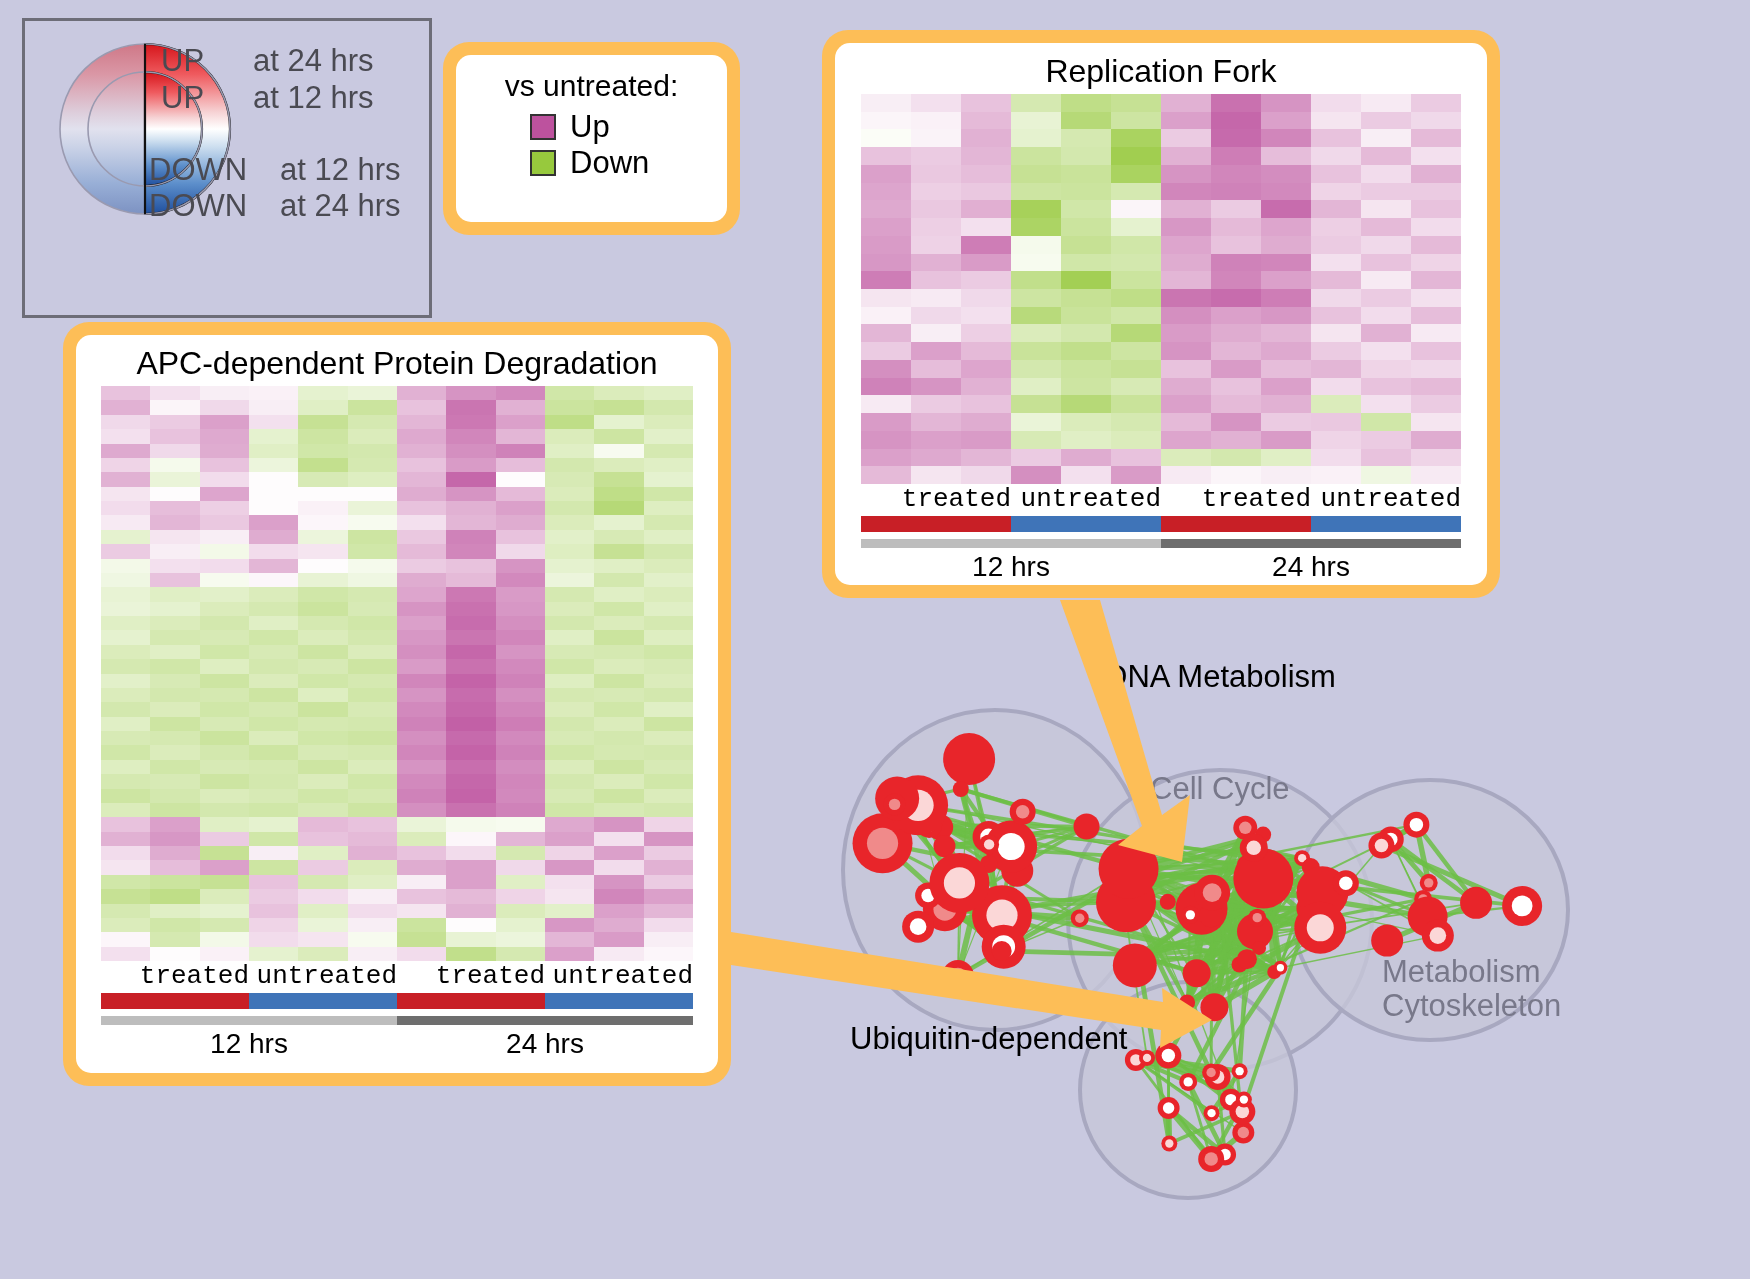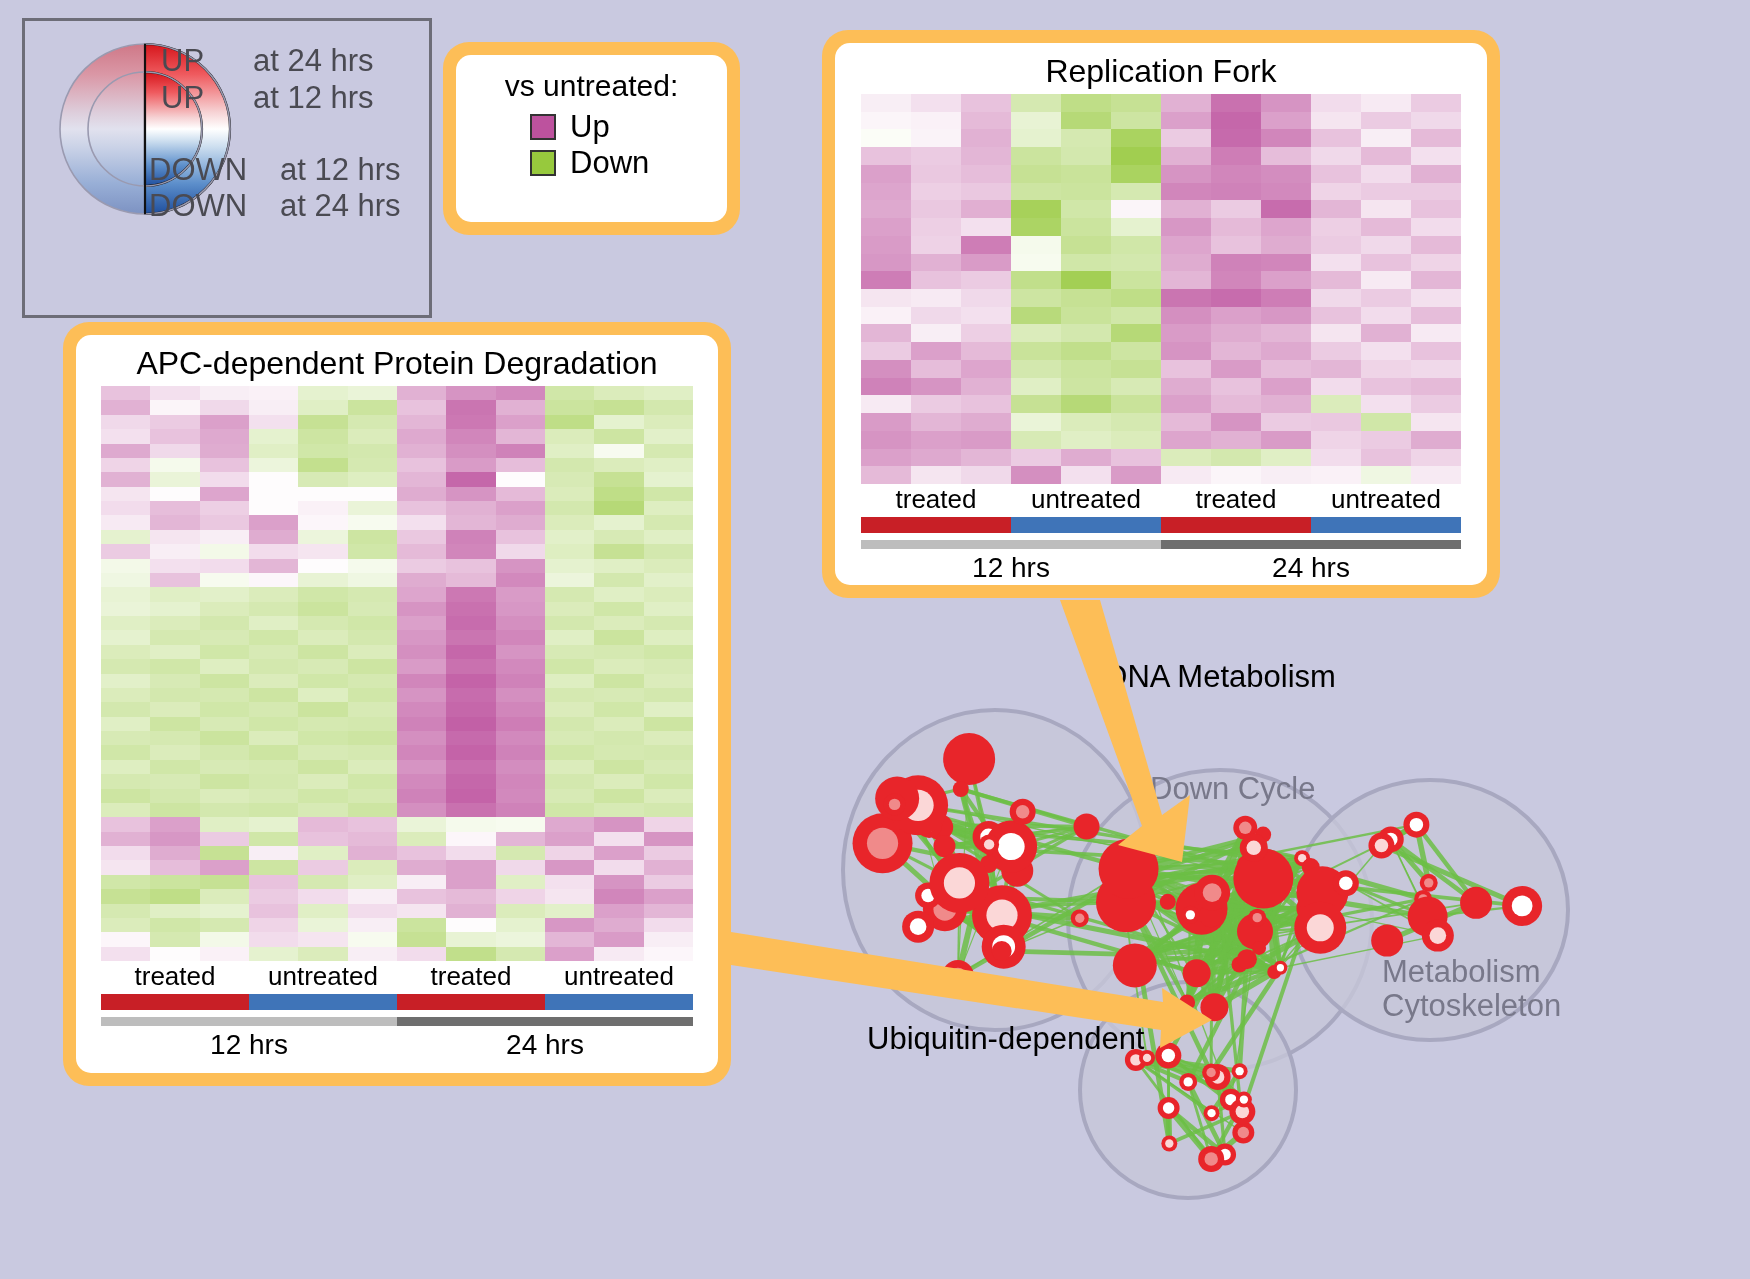--- a/index.html
+++ b/index.html
@@ -60,39 +60,39 @@
   .hm-title {
     text-align:center; font-size:32px; color:#000; padding-top:10px;
     font-family:"Liberation Sans", sans-serif;
   }
   .hm-grid { display:grid; margin:0 auto; }
   .hm-cell { width:100%; height:100%; }
 
   .axis { margin:0 auto; }
   .axis-lbls { display:flex; }
   .axis-lbls div {
-    flex:1; text-align:center; font-size:26px; color:#000;
-    font-family:Liberation Sans, sans-serif;
+    flex:1; text-align:right; font-size:26px; color:#000;
+    font-family:Liberation Mono, monospace;
   }
   .trt-bar { display:flex; height:16px; margin-top:2px; }
   .trt-bar div { flex:1; }
   .time-bar { display:flex; height:9px; margin-top:7px; }
   .time-bar div { flex:1; }
   .time-lbls { display:flex; margin-top:3px; }
   .time-lbls div {
     flex:1; text-align:center; font-size:28px; color:#000;
   }
 
   
   #network { position:absolute; left:790px; top:620px; width:950px; height:650px; }
   .net-lbl { position:absolute; white-space:nowrap; line-height:1.1; }
   #lbl-dna   { left:315px; top:40px;  font-size:31px; color:#000; }
   #lbl-cc    { left:360px; top:152px; font-size:31px; color:#78788a; }
   #lbl-mt    { left:592px; top:335px; font-size:31px; color:#78788a; text-align:left; }
-  #lbl-ubi   { left:77px;  top:402px; font-size:31px; color:#000; }
+  #lbl-ubi   { left:60px;  top:402px; font-size:31px; color:#000; }
 </style>
 </head>
 <body>
 
 <div id="stage">
 
   <div id="wheel-box">
     <div id="wheel-wrap">
       <svg width="180" height="180" viewBox="0 0 180 180">
         <defs>
@@ -1565,21 +1565,21 @@
             <circle cx="398.193091525698" cy="461.92571860169846" r="9" fill="#e8252a"></circle>
             <circle cx="398.193091525698" cy="461.92571860169846" r="4.68" fill="#ffffff"></circle>
           </g>
           <g>
             <circle cx="421.1721199586206" cy="539.0643731593863" r="13" fill="#e8252a"></circle>
             <circle cx="421.1721199586206" cy="539.0643731593863" r="6.76" fill="#f08a8a"></circle>
           </g>
         </g>
       </svg>
     <div class="net-lbl" id="lbl-dna">DNA Metabolism</div>
-    <div class="net-lbl" id="lbl-cc">Down Cycle</div>
+    <div class="net-lbl" id="lbl-cc">Cell Cycle</div>
     <div class="net-lbl" id="lbl-mt">
         <div>Metabolism</div>
         <div>Cytoskeleton</div>
       </div>
     <div class="net-lbl" id="lbl-ubi">
         <div>Ubiquitin-dependent</div>
       </div>
   </div>
 
   <svg id="arrows" style="position:absolute;left:0;top:0;width:1750px;height:1279px;pointer-events:none;">

